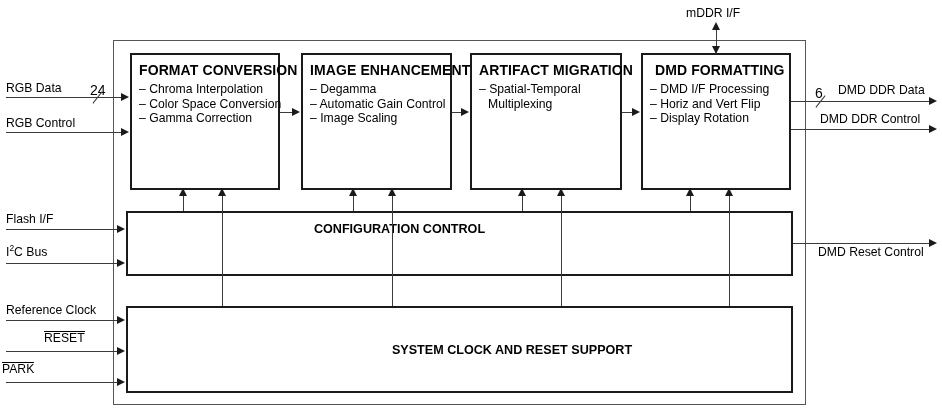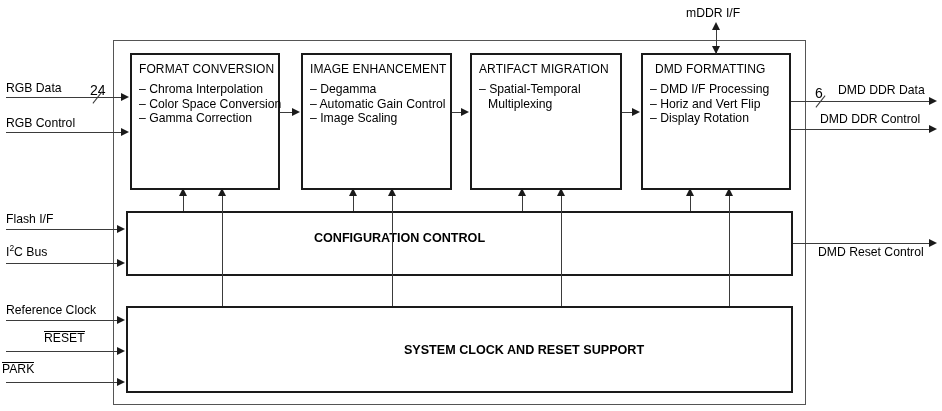--- a/index.html
+++ b/index.html
@@ -2,21 +2,21 @@
 <html><head>
 <meta charset="utf-8">
 <style>
   html,body{margin:0;padding:0;background:#ffffff;}
   body{font-family:"Liberation Sans", sans-serif; color:#000;}
   #canvas{position:relative;width:942px;height:411px;background:#fff;overflow:hidden;}
 
   
   .blk{position:absolute;border:2.5px solid #1a1a1a;background:#fff;box-sizing:border-box;}
   .chipbound{position:absolute;border:1.2px solid #555;background:transparent;box-sizing:border-box;}
-  .btitle{position:absolute;font-weight:normal;font-size:12px;letter-spacing:.1px;white-space:nowrap;}
+  .btitle{position:absolute;font-weight:bold;font-size:14px;letter-spacing:.1px;white-space:nowrap;}
   .blist{position:absolute;font-size:12.2px;line-height:14.6px;white-space:nowrap;}
   .blist div{white-space:nowrap;}
   .centtitle{position:absolute;font-weight:bold;font-size:12.6px;white-space:nowrap;
              left:0;right:0;text-align:center;}
 
   .hline{position:absolute;height:0;border-top:1.4px solid #3b3b3b;}
   .vline{position:absolute;width:0;border-left:1.4px solid #3b3b3b;}
 
   
   .ar-r{position:absolute;width:0;height:0;border-top:4.5px solid transparent;
@@ -65,24 +65,24 @@
 
   <div class="blk" style="left:641px;top:53px;width:150px;height:137px;"></div>
   <div class="btitle" style="left:655px;top:62px;">DMD FORMATTING</div>
   <div class="blist" style="left:650px;top:82px;">
     <div>– DMD I/F Processing</div>
     <div>– Horiz and Vert Flip</div>
     <div>– Display Rotation</div>
   </div>
 
   <div class="blk" style="left:126px;top:211px;width:667px;height:65px;"></div>
-  <div class="centtitle" style="top:231px;left:126px;width:547px;">CONFIGURATION CONTROL</div>
+  <div class="centtitle" style="top:222px;left:126px;width:547px;">CONFIGURATION CONTROL</div>
 
   <div class="blk" style="left:126px;top:306px;width:667px;height:87px;"></div>
-  <div class="centtitle" style="top:343px;left:124px;width:800px;">SYSTEM CLOCK AND RESET SUPPORT</div>
+  <div class="centtitle" style="top:343px;left:112px;width:800px;">SYSTEM CLOCK AND RESET SUPPORT</div>
 
   <div class="hline" style="left:280px;top:112px;width:13px;"></div>
   <div class="ar-r" style="left:292px;top:107.5px;"></div>
 
   <div class="hline" style="left:452px;top:112px;width:10px;"></div>
   <div class="ar-r" style="left:461px;top:107.5px;"></div>
 
   <div class="hline" style="left:622px;top:112px;width:11px;"></div>
   <div class="ar-r" style="left:632px;top:107.5px;"></div>
 

